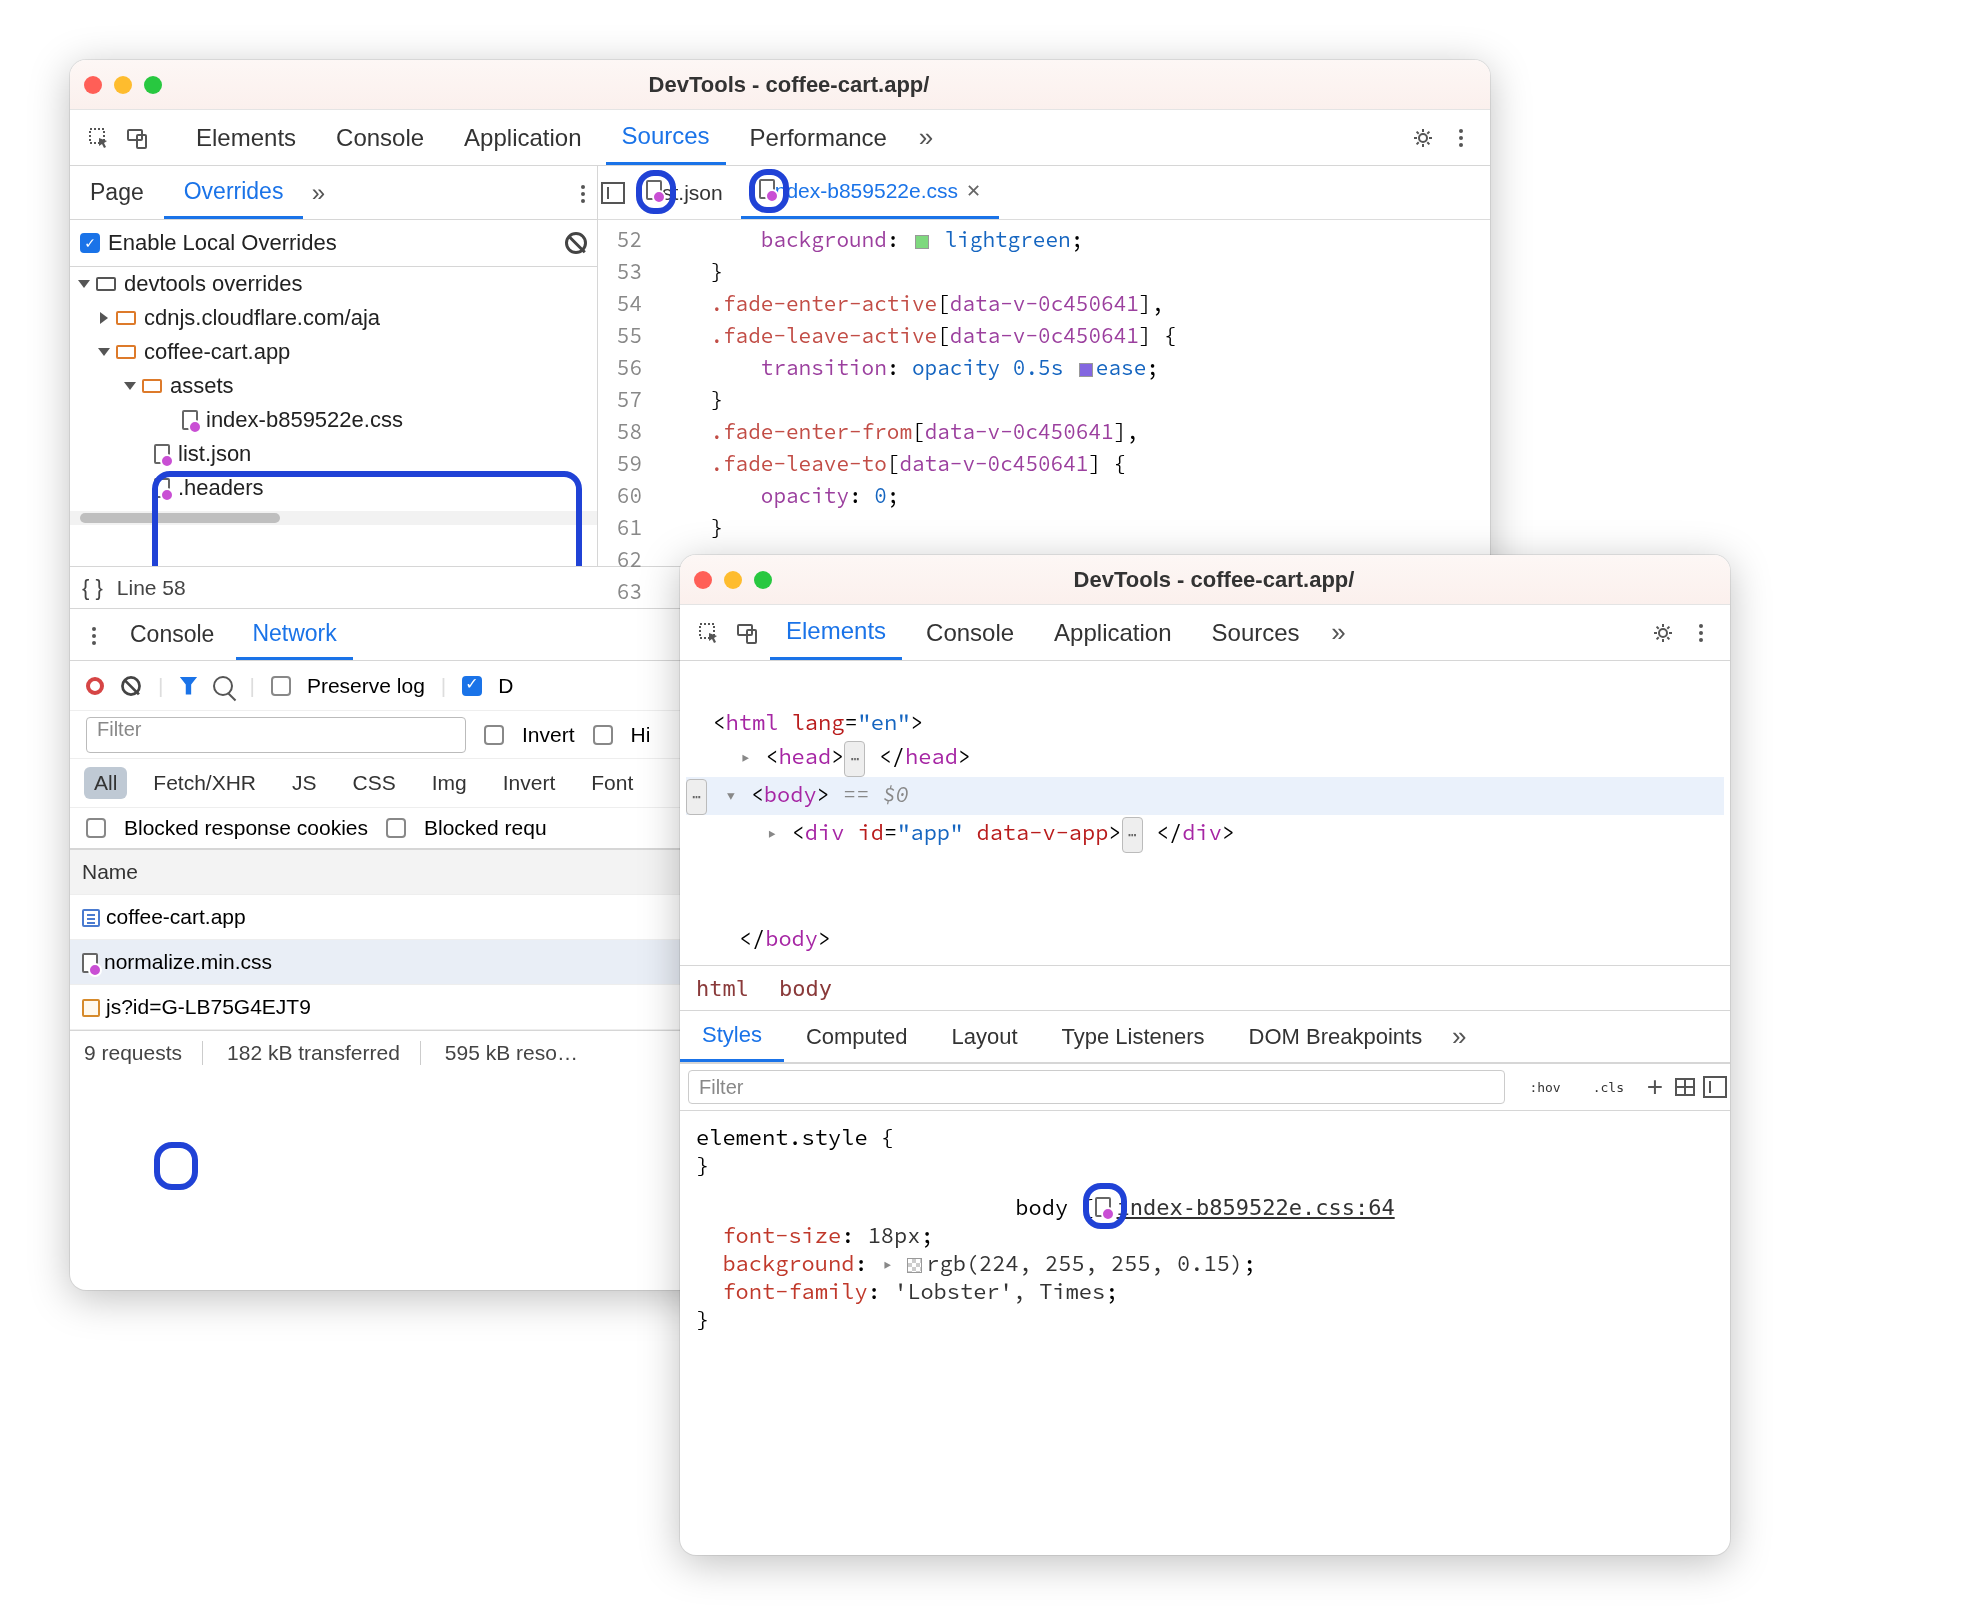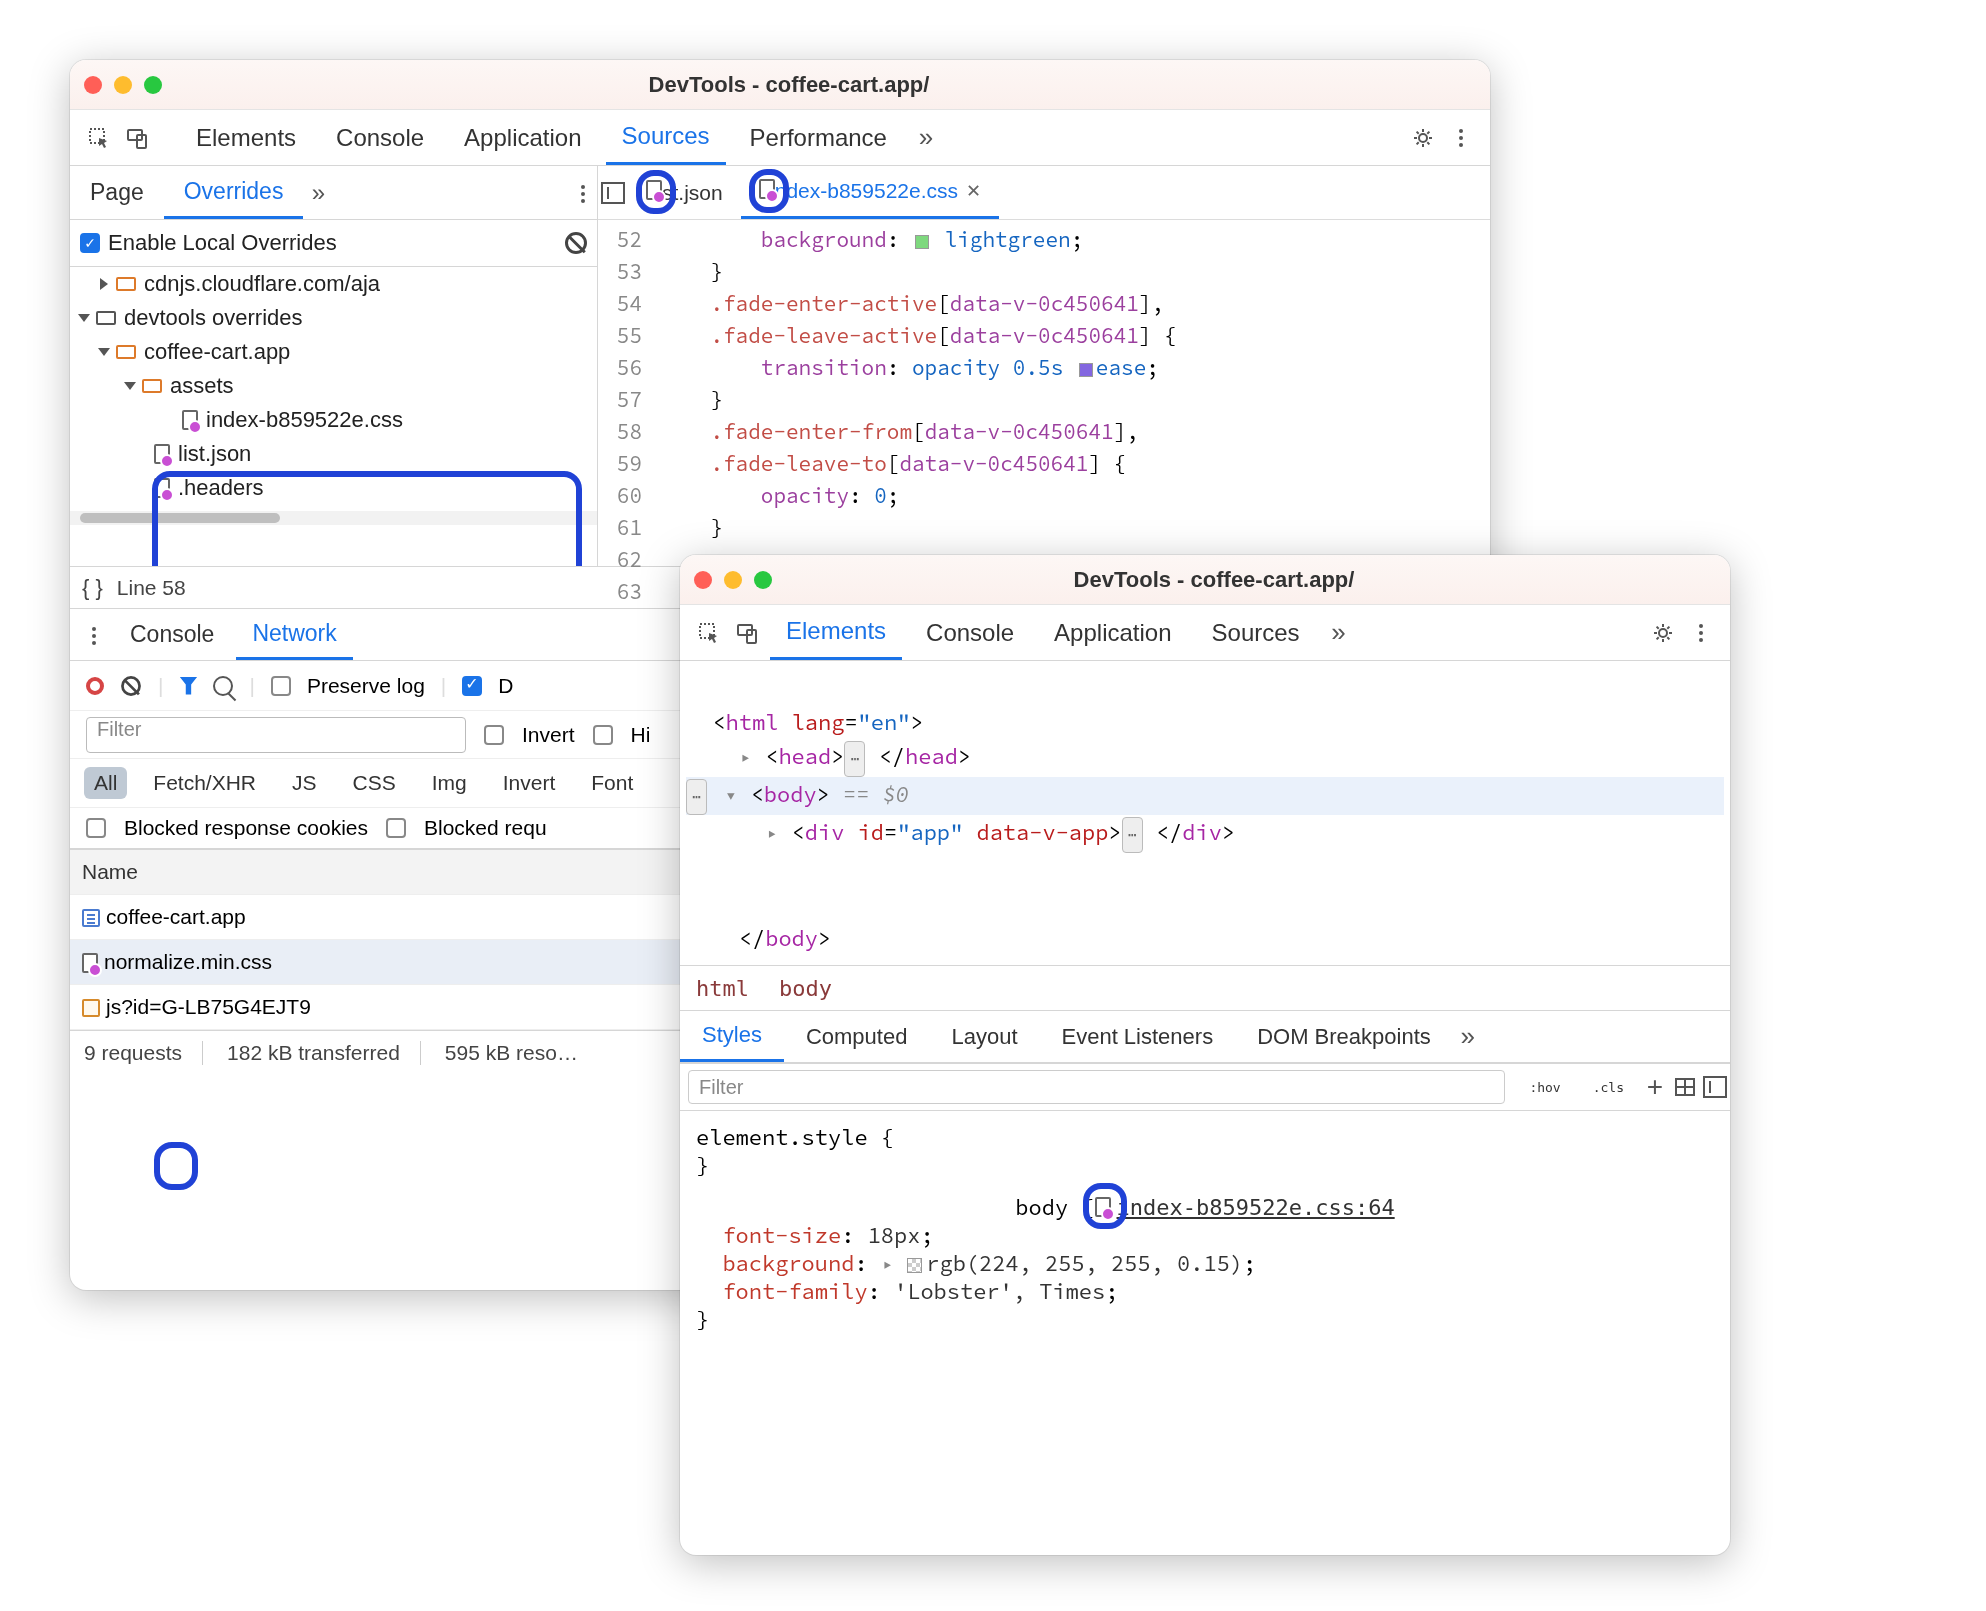--- a/index.html
+++ b/index.html
@@ -218,29 +218,29 @@
               <use href="#kebab"></use>
             </svg>
           </span>
       </div>
       <div class="sidebar-row" style="padding-top:10px;padding-bottom:10px;border-bottom:1px solid #d6d6d6">
         <span class="chk">✓</span>
         <span>Enable Local Overrides</span>
         <span class="spacer"></span>
         <span class="ban"></span>
       </div>
+      <div class="sidebar-row">
+        <span class="tri down"></span>
+          <span class="folder-icon"></span>
+        <span>devtools overrides</span>
+      </div>
       <div class="sidebar-row indent1">
         <span class="tri"></span>
           <span class="folder-icon open"></span>
         <span>cdnjs.cloudflare.com/aja</span>
-      </div>
-      <div class="sidebar-row">
-        <span class="tri down"></span>
-          <span class="folder-icon"></span>
-        <span>devtools overrides</span>
       </div>
       <div class="sidebar-row indent1">
         <span class="tri down"></span>
           <span class="folder-icon open"></span>
         <span>coffee-cart.app</span>
       </div>
       <div class="sidebar-row indent2">
         <span class="tri down"></span>
           <span class="folder-icon open"></span>
         <span>assets</span>
@@ -473,21 +473,21 @@
 
   <div class="breadcrumb">
     <span>html</span>
     <span>body</span>
   </div>
 
   <div class="styles-tabs" style="border-bottom:1px solid #d6d6d6">
     <span class="tab active">Styles</span>
     <span class="tab">Computed</span>
     <span class="tab">Layout</span>
-    <span class="tab">Event Listeners</span>
+    <span class="tab">Type Listeners</span>
     <span class="tab">DOM Breakpoints</span>
     <span class="iconbtn" style="font-size:26px">»</span>
   </div>
 
   <div class="styles-bar">
     <div class="styles-filter">Filter</div>
     <span class="tab" style="font-family:monospace">:hov</span>
     <span class="tab" style="font-family:monospace">.cls</span>
     <span class="iconbtn" style="font-size:28px">+</span>
     <span class="iconbtn">

